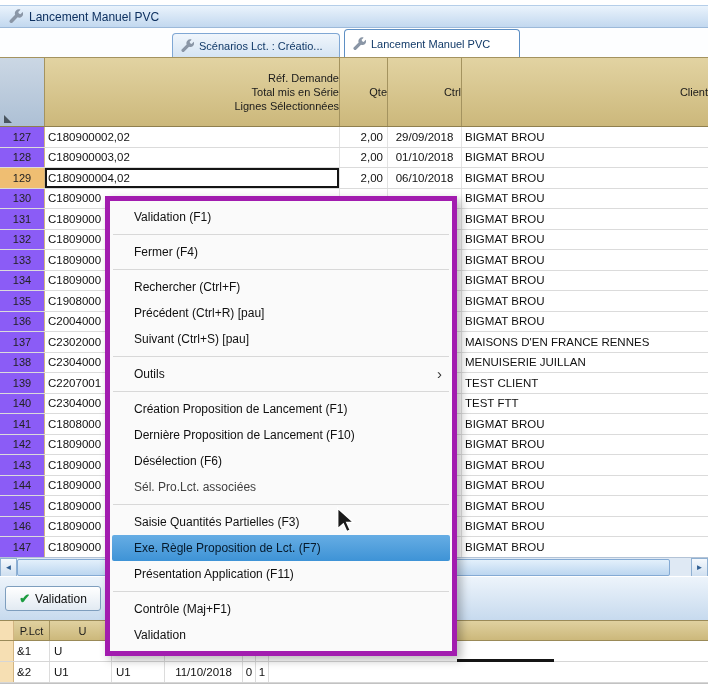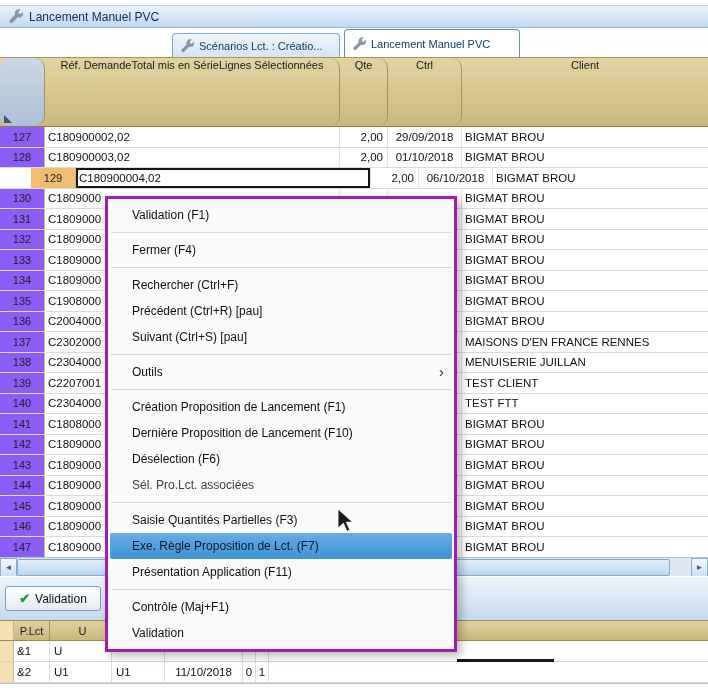--- a/index.html
+++ b/index.html
@@ -16,38 +16,38 @@
   .tabbar{position:absolute;top:28px;left:0;width:708px;height:29px;background:#FDFEFF;}
   .tab{position:absolute;bottom:0;height:24px;box-sizing:border-box;border:1px solid #7FA7D4;border-bottom:none;
     border-radius:4px 4px 0 0;background:linear-gradient(#F0F6FC,#D5E4F3);display:flex;align-items:center;gap:5px;
     padding:0 7px;font-size:11px;color:#123A68;white-space:nowrap;overflow:hidden;}
   .tab.active{background:#FFFFFF;height:28px;border-color:#5D8FC4;z-index:2;}
 
   
   .ghead{position:absolute;top:57px;left:0;width:708px;height:70px;box-sizing:border-box;
     background:linear-gradient(#E2D3A2,#CCB87B);border-top:1px solid #A4935F;border-bottom:1px solid #8F7F4E;}
   .gh{position:absolute;top:0;height:100%;box-sizing:border-box;border-right:1px solid #A4935F;
-    display:flex;flex-direction:row;align-items:flex-start;justify-content:center;font-size:11px;line-height:14px;color:#1A1A1A;text-align:center;border-radius:10px;}
+    display:flex;flex-direction:column;align-items:flex-end;justify-content:center;font-size:11px;line-height:14px;color:#1A1A1A;text-align:center;}
   .gh-corner{left:0;width:45px;background:linear-gradient(#CBD7E4,#ADC0D5);}
   .gh-ref{left:45px;width:295px;}
   .gh-qte{left:340px;width:48px;}
   .gh-date{left:388px;width:74px;}
   .gh-client{left:462px;width:246px;border-right:none;}
   .corner-tri{position:absolute;bottom:3px;left:4px;width:0;height:0;border-bottom:8px solid #49555F;border-right:8px solid transparent;}
 
   
   .gbody{position:absolute;top:127px;left:0;width:708px;height:431px;overflow:hidden;background:#fff;}
   .grow{display:flex;height:20.5px;box-sizing:border-box;border-bottom:1px solid #DBDBDB;background:#fff;font-size:11.5px;color:#111;}
   .gc{height:100%;box-sizing:border-box;border-right:1px solid #E3E3E3;display:flex;align-items:center;overflow:hidden;white-space:nowrap;}
   .c-num{width:45px;justify-content:center;background:#8b5cf6;border-right:1px solid #D2B582;font-size:11px;color:#222;}
   .c-ref{width:295px;padding-left:3px;}
   .c-qte{width:48px;justify-content:flex-end;padding-right:4px;}
   .c-date{width:74px;justify-content:center;}
   .c-client{flex:1;padding-left:3px;border-right:none;}
-  .grow.sel .c-num{background:#EFBE72;margin-left:31px;}
+  .grow.sel .c-num{background:#EFBE72;}
   .grow.sel .c-ref{box-shadow:inset 0 0 0 2px #151515;}
 
   
   .hscroll{position:absolute;top:557px;left:0;width:708px;height:19px;background:#DFE9F4;border-top:1px solid #B3C3D6;box-sizing:border-box;}
   .sbtn{position:absolute;top:0;width:17px;height:19px;box-sizing:border-box;border:1px solid #8FB0D2;
     background:linear-gradient(#F5F9FD,#CFDFF0);display:flex;align-items:center;justify-content:center;font-size:8px;color:#2F5E92;}
   .sbtn-l{left:0;}
   .sbtn-r{left:691px;}
   .sthumb{position:absolute;top:1px;left:17px;width:653px;height:17px;box-sizing:border-box;border:1px solid #84AAD4;border-radius:2px;
     background:linear-gradient(#E3F0FB,#BCD6F0);}
@@ -71,21 +71,21 @@
   .col-e{left:165px;width:78px;justify-content:center;}
   .col-f{left:243px;width:13px;justify-content:center;}
   .col-g{left:256px;width:13px;justify-content:center;}
   .col-h{left:269px;width:439px;border-right:none;}
   .bh.col-b{justify-content:center;padding-left:0;}
   .focus-frag{position:absolute;left:457px;top:659px;width:97px;height:2.5px;background:#151515;}
   .bgrid-underline{position:absolute;left:0;top:683px;width:708px;height:1px;background:#C2C2C2;}
 
   
   .cmenu{position:absolute;left:105px;top:196px;width:352px;box-sizing:border-box;background:#FAFAFA;
-    border:3px solid #a21caf;box-shadow:4px 4px 9px rgba(0,0,0,0.28);padding:3px 0;z-index:50;}
+    border:5px solid #a21caf;box-shadow:4px 4px 9px rgba(0,0,0,0.28);padding:3px 0;z-index:50;}
   .menu-item{position:relative;height:26px;line-height:26px;padding-left:24px;font-size:12px;color:#101010;white-space:nowrap;}
   .menu-item.hl{background:linear-gradient(#66ADE4,#3E93D6);color:#061A2C;margin:0 2px;padding-left:22px;border-radius:2px;}
   .menu-item.dis{color:#404040;}
   .menu-sep{height:1px;background:#D8D8D8;margin:4px 3px;}
   .submenu-arrow{position:absolute;right:10px;top:0;font-size:15px;color:#333;}
 
   
   .cursor{position:absolute;left:336px;top:507px;z-index:100;pointer-events:none;}
 
   .icon-svg{display:block;}

